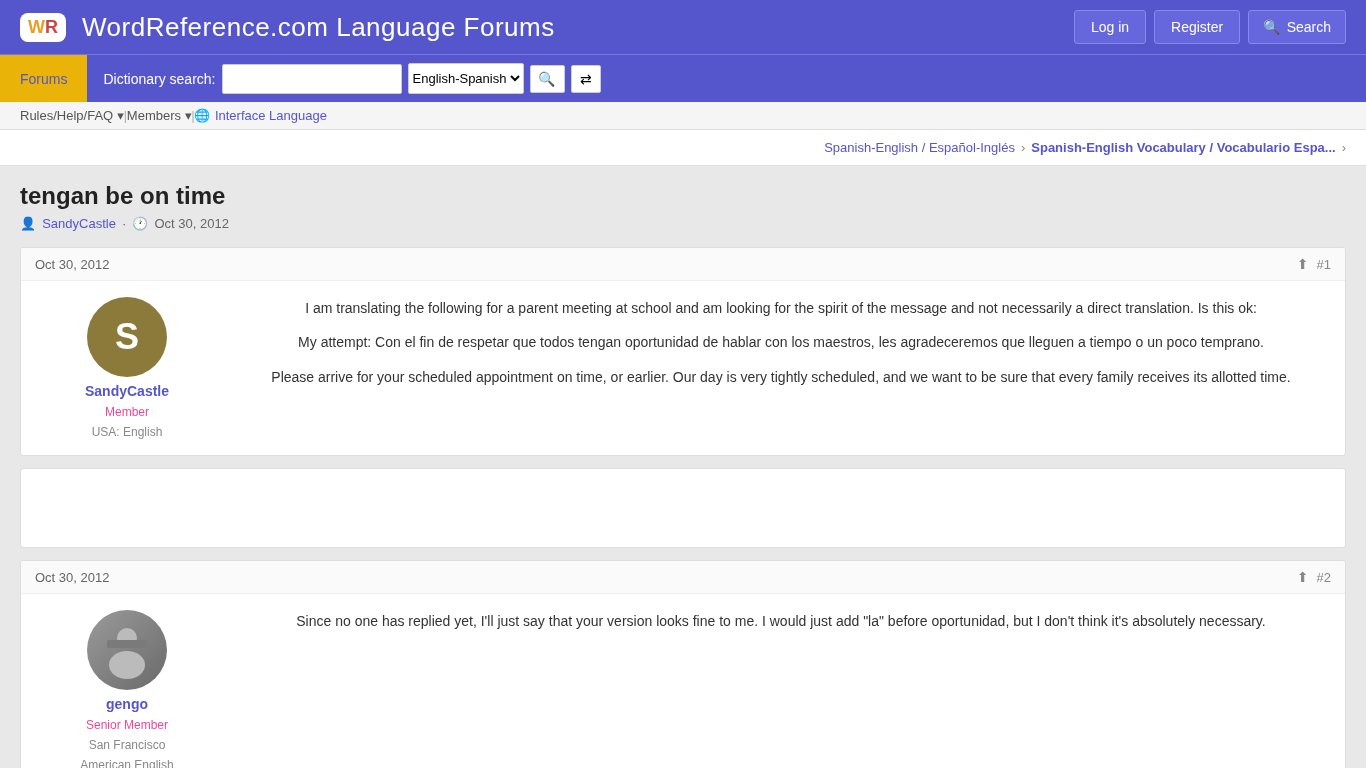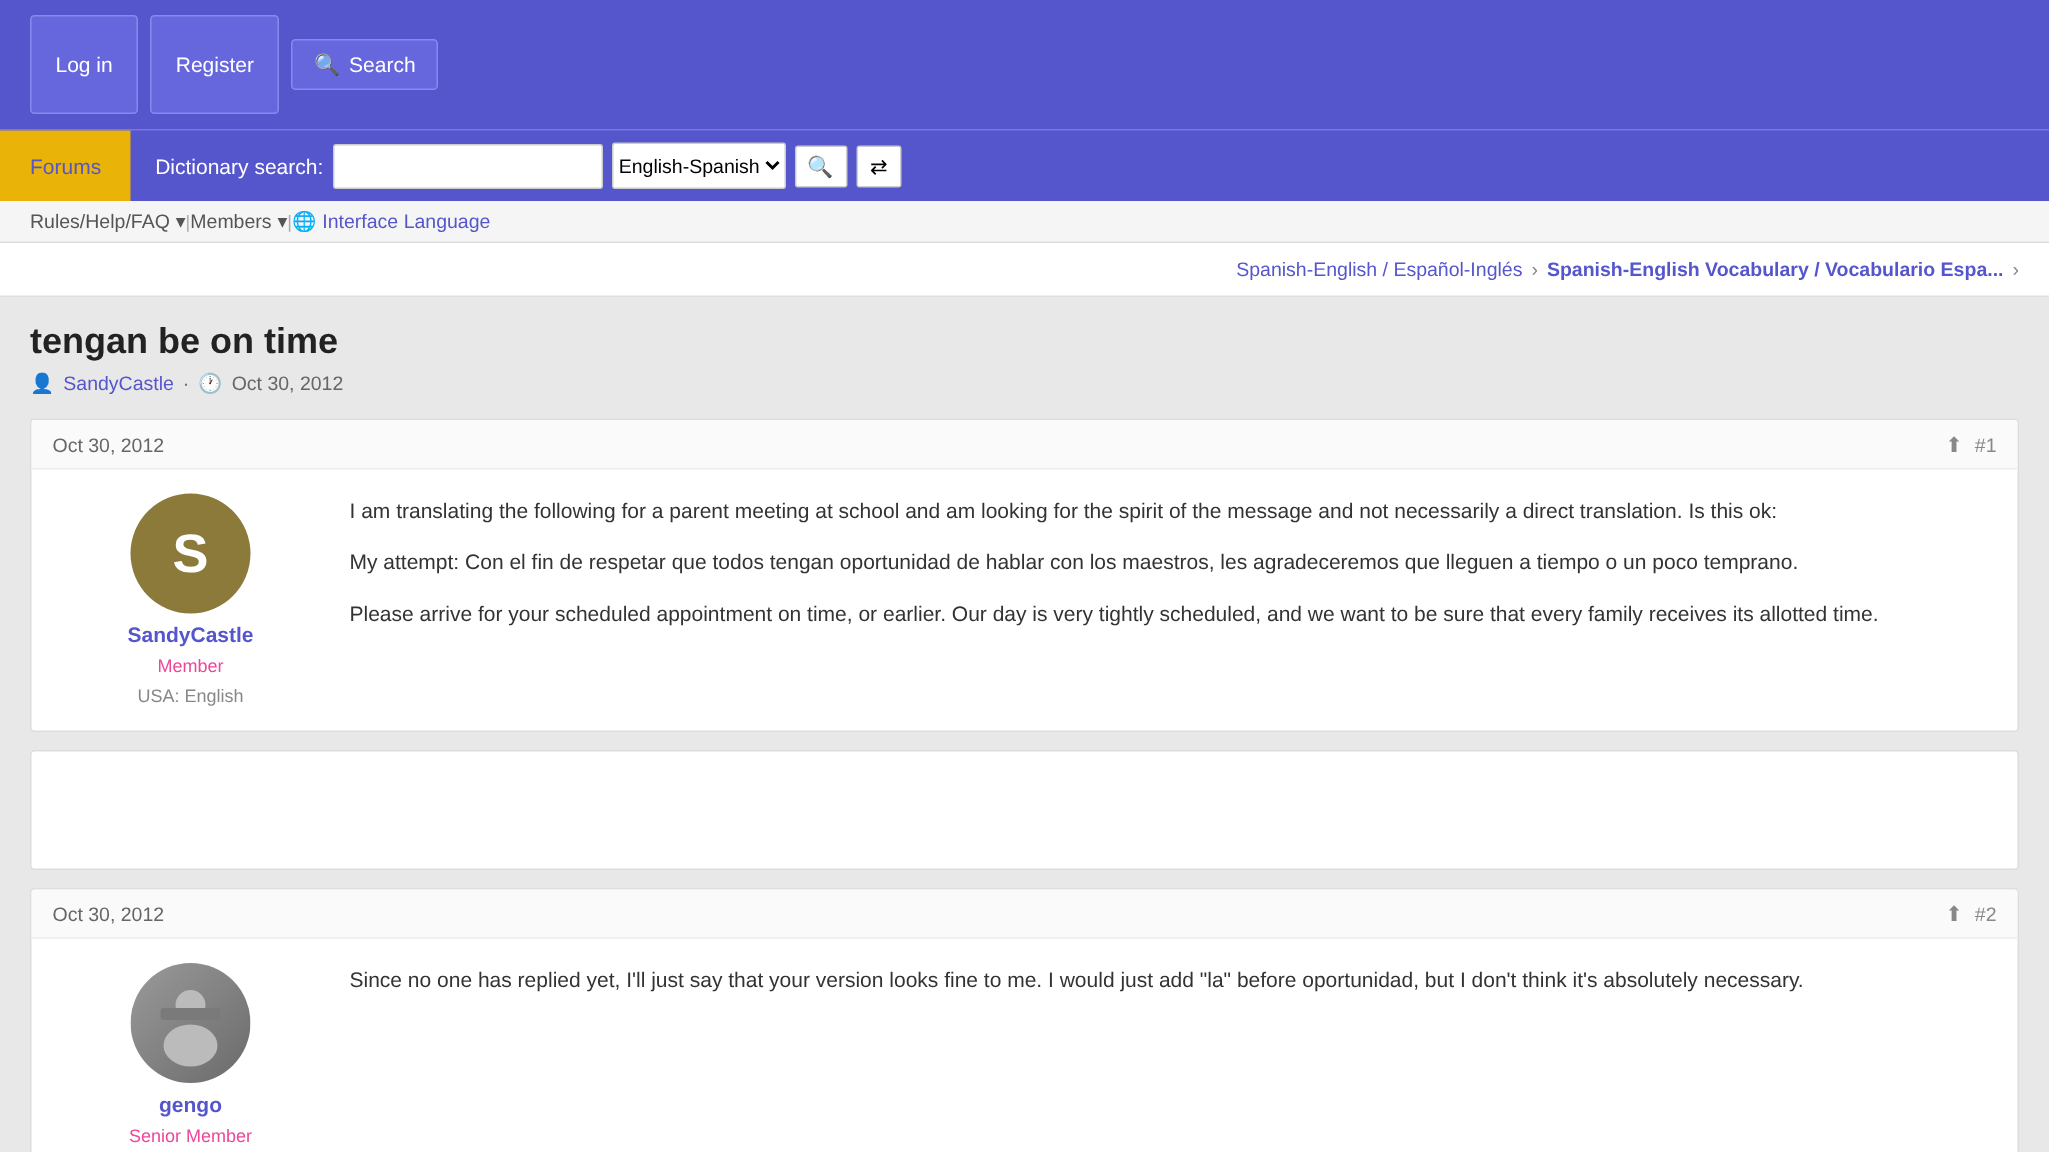--- a/index.html
+++ b/index.html
@@ -36,21 +36,21 @@
     }
     #header-right {
       display: flex;
       align-items: center;
       gap: 8px;
     }
     #login-btn, #register-btn {
       background: #6666dd;
       color: white;
       border: 1px solid #8888ee;
-      padding: 24px 16px;
+      padding: 8px 16px;
       cursor: pointer;
       font-size: 14px;
       border-radius: 3px;
     }
     #search-btn-header {
       background: #6666dd;
       color: white;
       border: 1px solid #8888ee;
       padding: 8px 14px;
       cursor: pointer;
@@ -244,20 +244,21 @@
     .avatar-role { color: #ec4899; font-size: 12px; }
     .avatar-location { color: #888; font-size: 12px; }
     .avatar-lang { color: #888; font-size: 12px; }
 
     
     .post-content {
       flex: 1;
       font-size: 14px;
       line-height: 1.6;
       color: #333;
+      text-align: center;
     }
     .post-content p { margin-bottom: 12px; }
     .post-content p:last-child { margin-bottom: 0; }
 
     
     .gengo-avatar {
       width: 80px;
       height: 80px;
       border-radius: 50%;
       overflow: hidden;
@@ -281,20 +282,26 @@
       border: 1px solid #ddd;
       border-radius: 3px;
       margin-bottom: 12px;
       min-height: 80px;
     }
   </style>
 </head>
 <body>
 
 <div id="header">
+  <div id="logo-area">
+    <div id="logo-box">
+      <span class="wr-w">W</span><span class="wr-r">R</span>
+    </div>
+    <span id="site-title">WordReference.com Language Forums</span>
+  </div>
   <div id="header-right">
     <button id="login-btn">Log in</button>
     <button id="register-btn">Register</button>
     <button id="search-btn-header">
       <span>🔍</span>
       <span>Search</span>
     </button>
   </div>
 </div>
 

